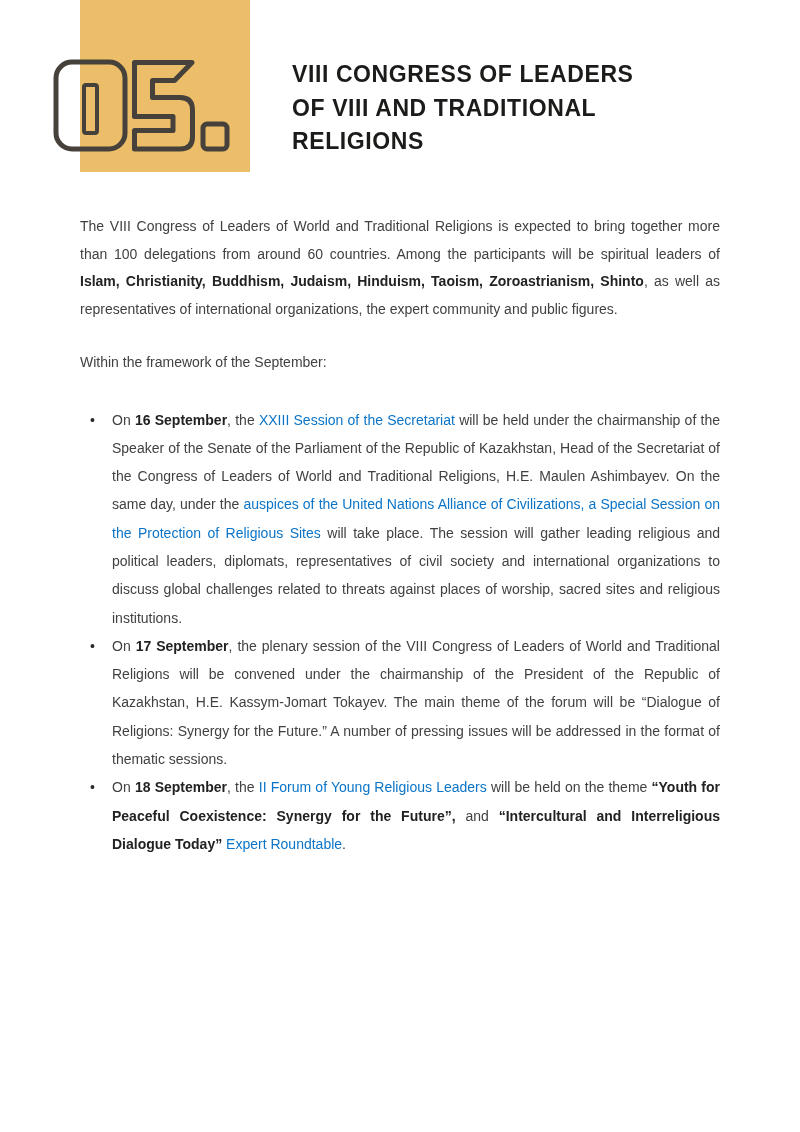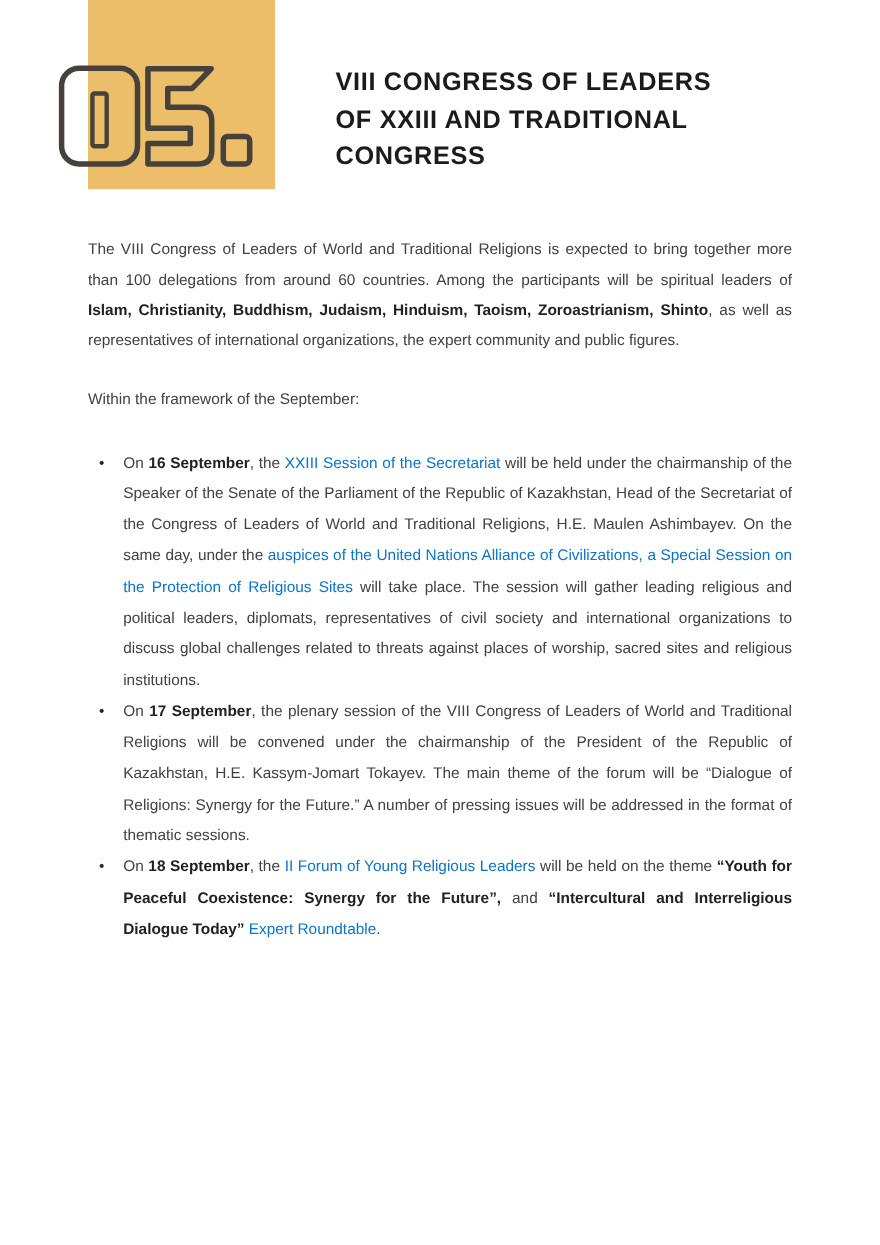--- a/index.html
+++ b/index.html
@@ -36,21 +36,21 @@
   }
   .sr-only {
     position: absolute;
     width: 1px; height: 1px;
     overflow: hidden;
     clip: rect(0 0 0 0);
     white-space: nowrap;
   }
   .page-title {
     position: absolute;
-    left: 305px;
+    left: 292px;
     top: 58px;
     width: 460px;
     font-size: 23px;
     font-weight: 700;
     line-height: 33.5px;
     letter-spacing: 0.6px;
     color: var(--heading, #1b1b19);
   }
   .content {
     margin: 0 80px;
@@ -103,22 +103,22 @@
   <svg class="section-number-svg" viewBox="0 0 800 172" fill="none" stroke="#46423b" stroke-width="5" stroke-linejoin="round">
     <rect x="56" y="62" width="69" height="87" rx="16" ry="16"></rect>
     <rect x="84" y="85" width="13" height="48" rx="2" ry="2" stroke-width="4"></rect>
     <path d="M 134.5 62.5 L 192 62.5 L 174.5 80.5 L 152.5 80.5 L 152.5 97.5 L 180 97.5 Q 192.5 97.5 192.5 110 L 192.5 137 Q 192.5 149 180 149 L 134.5 149 L 134.5 130.5 L 173 130.5 L 173 116.5 L 134.5 116.5 Z"></path>
     <rect x="203" y="124" width="24" height="25" rx="4" ry="4"></rect>
   </svg>
   <span class="sr-only">05.</span>
 
   <h1 class="page-title" style="margin:0;">
     <div>VIII CONGRESS OF LEADERS</div>
-    <div>OF XXIII AND TRADITIONAL</div>
-    <div>CONGRESS</div>
+    <div>OF VIII AND TRADITIONAL</div>
+    <div>RELIGIONS</div>
   </h1>
 </div>
 
 <div class="content">
   <p class="intro"><span>The VIII Congress of Leaders of World and Traditional Religions is expected to bring together more than 100 delegations from around 60 countries. Among the participants will be spiritual leaders of </span><span class="run-bold">Islam, Christianity, Buddhism, Judaism, Hinduism, Taoism, Zoroastrianism, Shinto</span><span>, as well as representatives of international organizations, the expert community and public figures.</span></p>
 
   <p class="framework-heading">Within the framework of the September:</p>
 
   <ul class="agenda">
     <li><span>On </span><span class="run-bold">16 September</span><span>, the </span><span class="run-link">XXIII Session of the Secretariat</span><span> will be held under the chairmanship of the Speaker of the Senate of the Parliament of the Republic of Kazakhstan, Head of the Secretariat of the Congress of Leaders of World and Traditional Religions, H.E. Maulen Ashimbayev. On the same day, under the </span><span class="run-link">auspices of the United Nations Alliance of Civilizations, a Special Session on the Protection of Religious Sites</span><span> will take place. The session will gather leading religious and political leaders, diplomats, representatives of civil society and international organizations to discuss global challenges related to threats against places of worship, sacred sites and religious institutions.</span></li>

